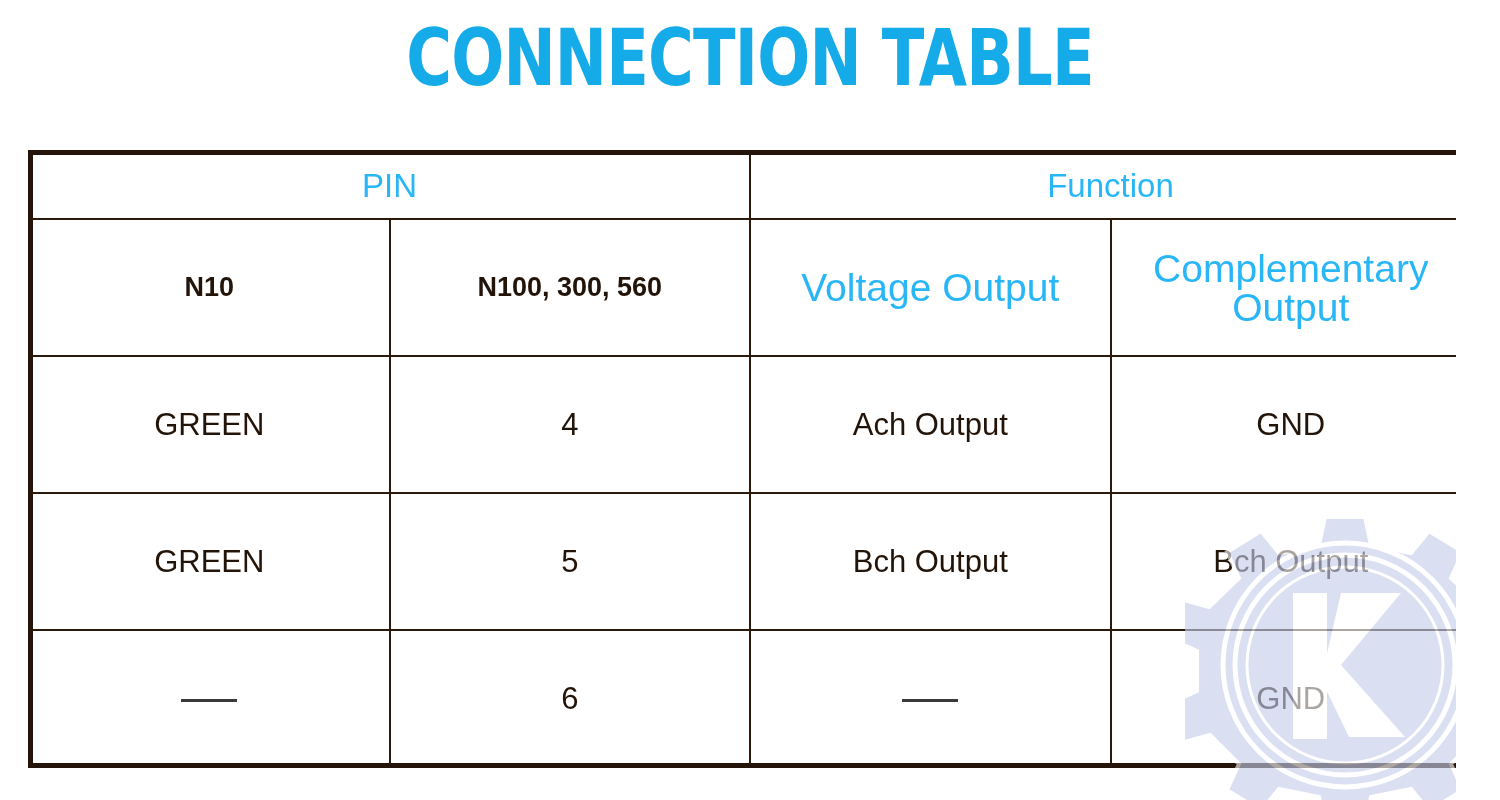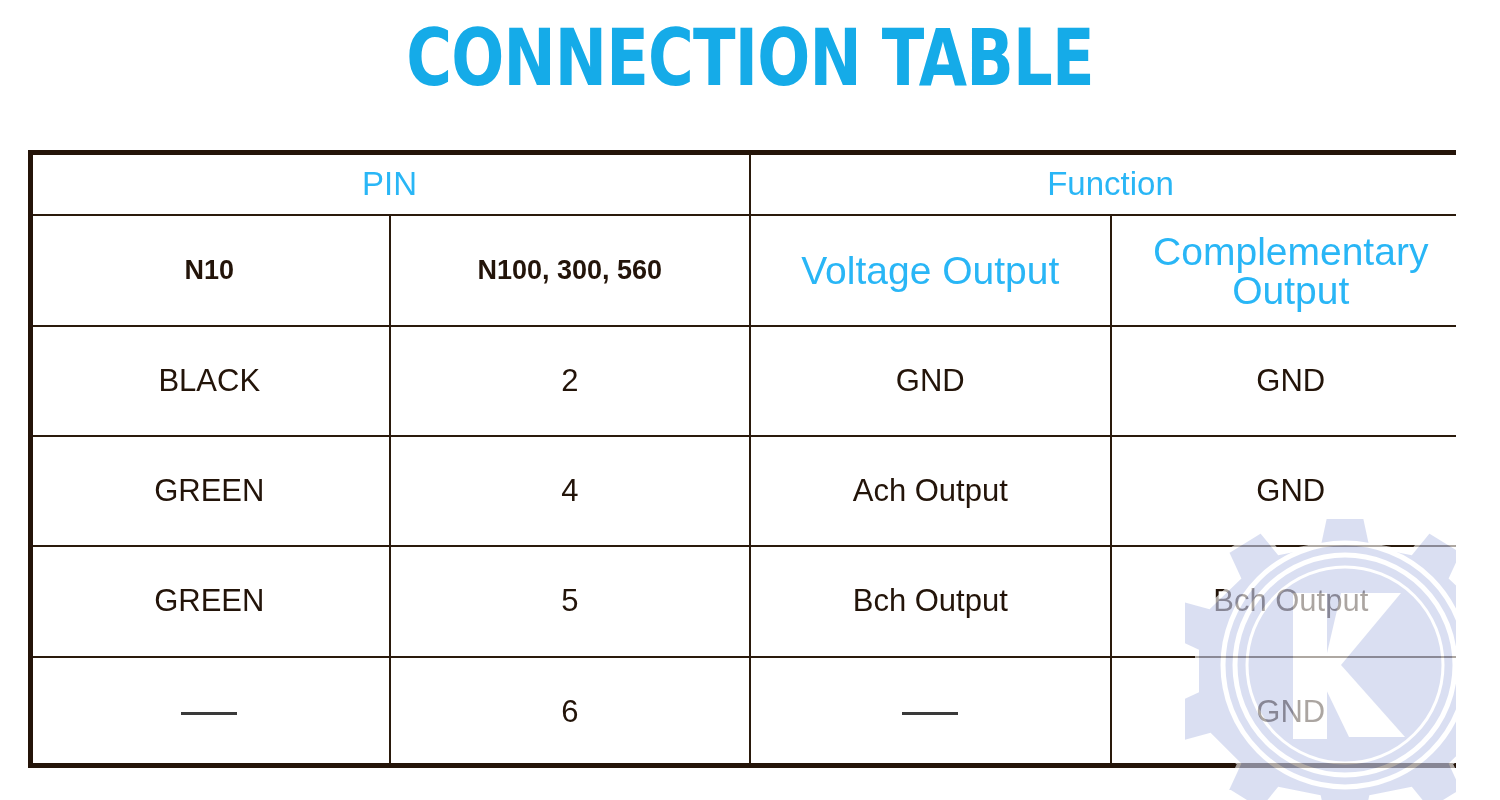--- a/index.html
+++ b/index.html
@@ -60,21 +60,21 @@
     border-collapse: collapse;
     width: 100%;
     height: 100%;
     table-layout: fixed;
     background: transparent;
   }
   table.conn td {
     border: 2px solid #2a1a0c;
     text-align: center;
     vertical-align: middle;
-    padding: 8px;
+    padding: 0;
     background: transparent;
   }
   
   #table-wrap::after {
     content: "";
     position: absolute;
     left: 0; top: 0; right: 0; bottom: 0;
     border: 5px solid #241409;
     pointer-events: none;
     box-sizing: border-box;
@@ -184,34 +184,20 @@
           <td class="hdr2">
             <span class="hdr-inner h-sub-cyan">Voltage Output</span>
           </td>
           <td class="hdr2">
             <span class="hdr-inner h-sub-cyan">Complementary Output</span>
           </td>
         </tr>
 
         <tr>
           <td class="cell">
-              <span class="cell-inner">BLACK</span>
-            </td>
-          <td class="cell">
-              <span class="cell-inner">2</span>
-            </td>
-          <td class="cell">
-              <span class="cell-inner">GND</span>
-            </td>
-          <td class="cell">
-              <span class="cell-inner">GND</span>
-            </td>
-        </tr>
-        <tr>
-          <td class="cell">
               <span class="cell-inner">GREEN</span>
             </td>
           <td class="cell">
               <span class="cell-inner">4</span>
             </td>
           <td class="cell">
               <span class="cell-inner">Ach Output</span>
             </td>
           <td class="cell">
               <span class="cell-inner">GND</span>

